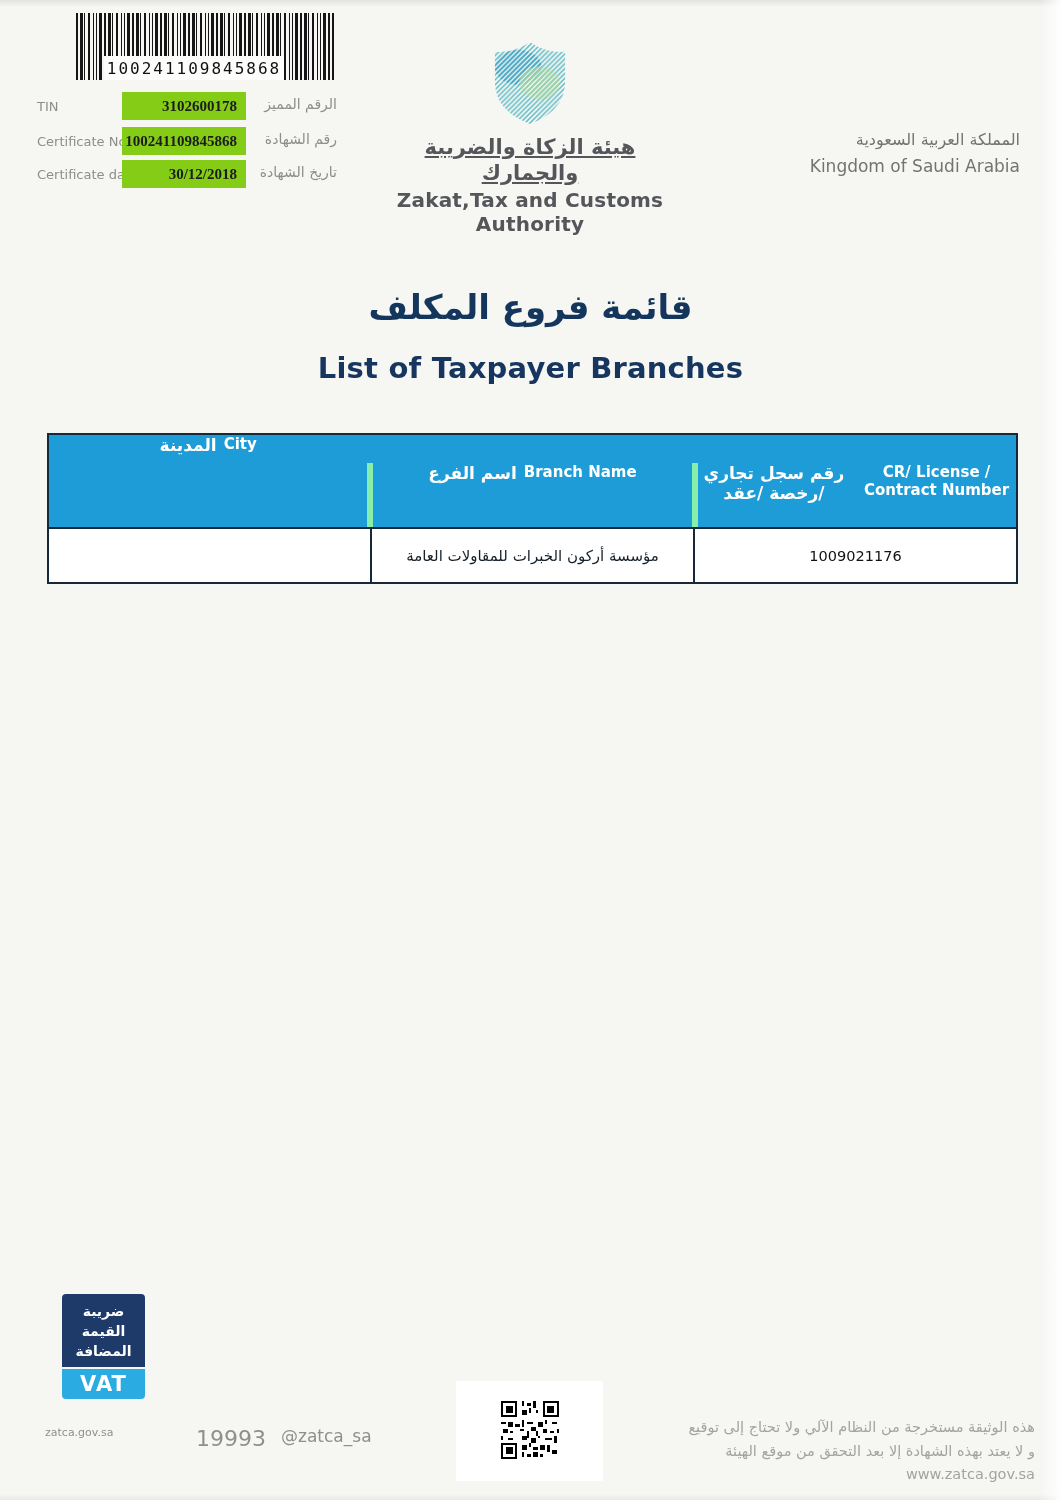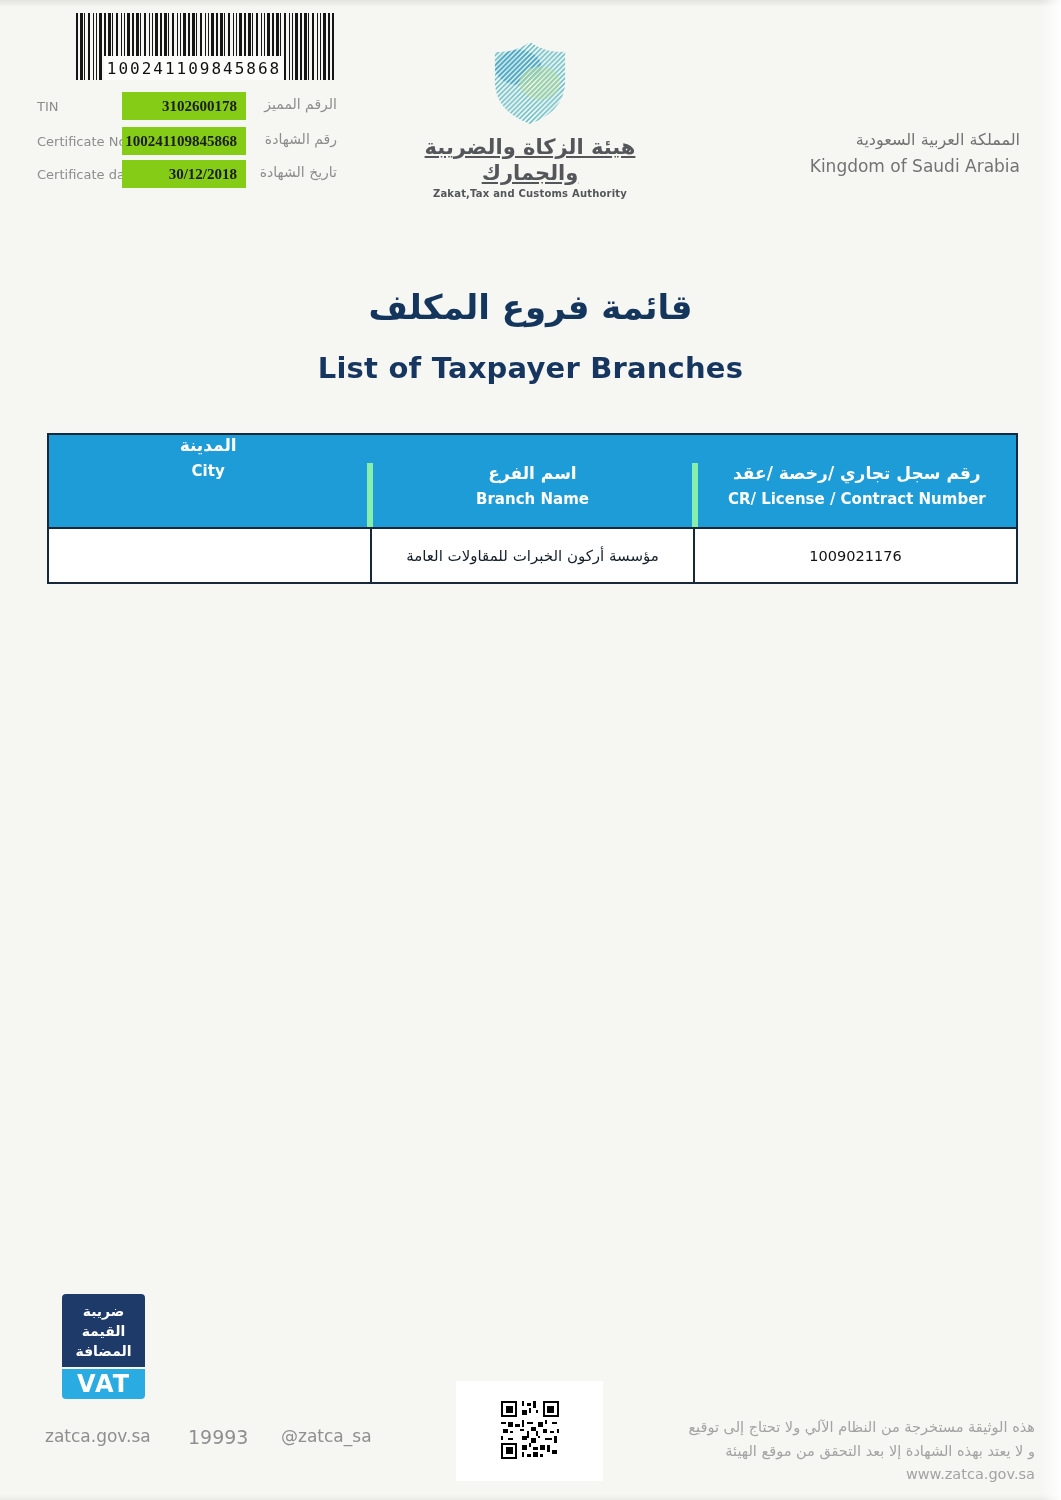--- a/index.html
+++ b/index.html
@@ -35,59 +35,59 @@
   .frow .valbox{position:absolute;left:85px;top:0;width:124px;height:28px;background:#84cc16;
     display:flex;align-items:center;justify-content:flex-end;padding-right:9px;box-sizing:border-box;
     font-family:"Liberation Serif","DejaVu Serif",serif;font-weight:700;font-size:15px;color:#1c1c1c;}
   .frow .lab-ar{position:absolute;left:218px;top:4px;width:82px;text-align:right;
     font-size:14px;color:#8d8d8d;direction:rtl;}
 
   
   .authority{position:absolute;left:396px;top:40px;width:268px;text-align:center;}
   .authority .shield{display:block;margin:0 auto 8px auto;}
   .authority .name-ar{font-size:21px;font-weight:700;color:#54565a;direction:rtl;line-height:26px;text-decoration:underline;}
-  .authority .name-en{font-size:10px;font-weight:700;color:#54565a;letter-spacing:0.2px;margin-top:2px;}
+  .authority .name-en{font-size:20px;font-weight:700;color:#54565a;letter-spacing:0.2px;margin-top:2px;}
 
   
   .kingdom{position:absolute;right:41px;top:127px;text-align:right;color:#737373;}
   .kingdom .ar{font-size:16px;direction:rtl;line-height:26px;}
   .kingdom .en{font-size:17px;line-height:26px;}
 
   
   .title-ar{position:absolute;left:0;right:0;top:287px;text-align:center;
     font-size:34px;font-weight:800;color:#14365c;direction:rtl;}
   .title-en{position:absolute;left:0;right:0;top:351px;text-align:center;
     font-size:29px;font-weight:800;color:#16365f;letter-spacing:0.2px;}
 
   
   .btable{position:absolute;left:47px;top:433px;width:967px;border:2px solid #16283c;background:#ffffff;}
   .thead{display:flex;background:#1d9cd8;border-bottom:2px solid #16283c;}
-  .th{flex:1;height:64px;display:flex;flex-direction:column;justify-content:flex-start;gap:7px;
+  .th{flex:1;height:64px;display:flex;justify-content:center;gap:7px;
     text-align:center;color:#ffffff;}
   .th + .th{border-left:6px solid #86efac;margin-top:28px;}
   .th .th-ar{font-size:17px;font-weight:700;direction:rtl;}
   .th .th-en{font-size:15px;font-weight:700;}
   .trow{display:flex;height:53px;background:#ffffff;}
   .td{flex:1;display:flex;align-items:center;justify-content:center;font-weight:400;}
   .td + .td{border-left:2px solid #16283c;}
   .td-branch{font-size:15px;color:#15202b;direction:rtl;}
   .td-cr{font-size:14.5px;color:#121212;}
 
   
   .vat{position:absolute;left:62px;top:1294px;width:83px;}
   .vat .vat-top{background:#1e3a68;border-radius:4px 4px 0 0;padding:7px 6px 6px 6px;
     color:#fff;text-align:center;direction:rtl;}
   .vat .vat-top div{font-size:14px;font-weight:700;line-height:20px;}
   .vat .vat-band{margin-top:2px;background:#2aabe2;border-radius:0 0 4px 4px;height:30px;
     display:flex;align-items:center;justify-content:center;
-    color:#fff;font-size:24px;font-weight:800;letter-spacing:1px;}
-
-  
-  .f-web{position:absolute;left:45px;top:1426px;font-size:17px;color:#8f8f8f;}
-  .f-phone{position:absolute;left:188px;top:1426px;font-size:19px;color:#8f8f8f;}
+    color:#fff;font-size:21px;font-weight:800;letter-spacing:1px;}
+
+  
+  .f-web{position:absolute;left:45px;top:1426px;font-size:11px;color:#8f8f8f;}
+  .f-phone{position:absolute;left:196px;top:1426px;font-size:22px;color:#8f8f8f;}
   .f-social{position:absolute;left:281px;top:1426px;font-size:17px;color:#8f8f8f;}
   .qr-box{position:absolute;left:456px;top:1381px;width:147px;height:100px;background:#ffffff;
     display:flex;justify-content:center;}
   .qr-box svg{margin-top:20px;}
   .disclaimer{position:absolute;right:26px;top:1416px;text-align:right;direction:rtl;
     font-size:14.5px;line-height:23.5px;color:#a3a3a3;}
 </style>
 </head>
 <body>
 

